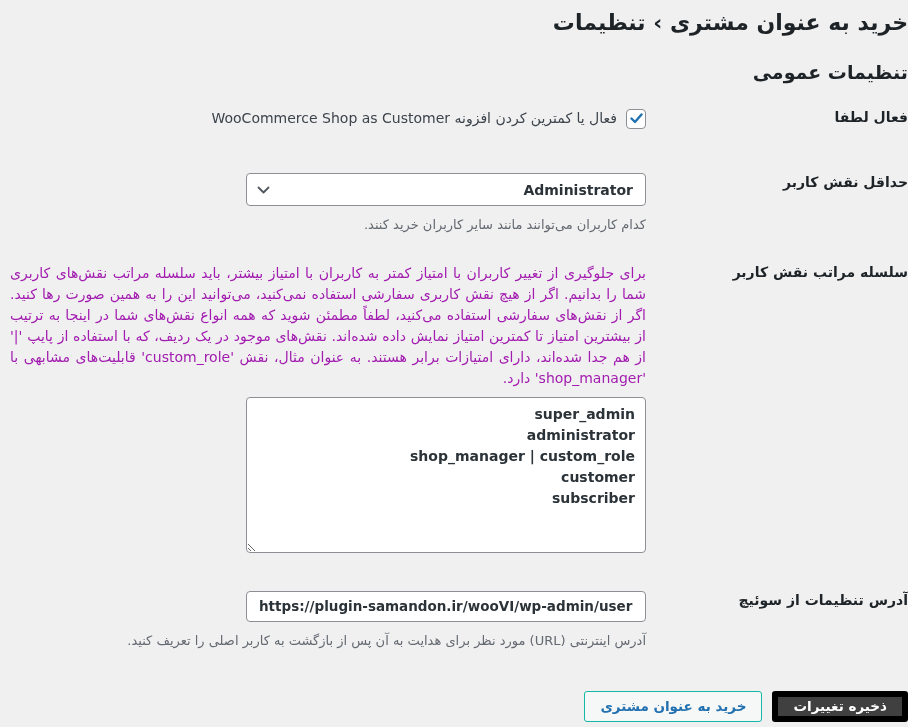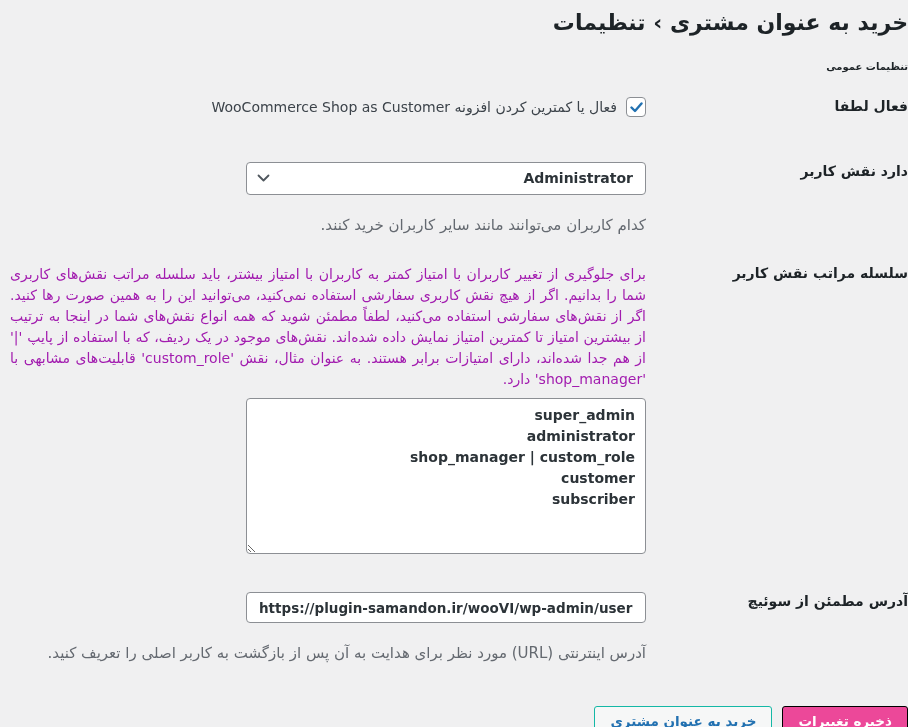--- a/index.html
+++ b/index.html
@@ -16,21 +16,21 @@
   .wrap { padding: 4px 0 0 10px; }
 
   h1.page-title {
     font-size: 22px;
     font-weight: 700;
     color: #1d2327;
     margin: 4px 0 0;
     line-height: 1.4;
   }
   h2.section-title {
-    font-size: 10px;
+    font-size: 19px;
     font-weight: 700;
     color: #1d2327;
     margin: 21px 0 0;
     line-height: 1.3;
   }
 
   table.form-table { border-collapse: collapse; width: 100%; margin-top: 0; }
   table.form-table th {
     width: 252px;
     text-align: right;
@@ -83,23 +83,23 @@
   }
   .select-chevron {
     position: absolute;
     left: 11px; top: 50%;
     transform: translateY(-50%);
     pointer-events: none;
     line-height: 0;
   }
 
   .description {
-    font-size: 15px;
+    font-size: 13px;
     color: #646970;
-    margin-top: 19px;
+    margin-top: 9px;
     line-height: 1.5;
   }
 
   .hierarchy-text {
     font-size: 14px;
     color: #a21caf;
     line-height: 21px;
     text-align: justify;
     margin: 0 0 8px;
   }
@@ -146,22 +146,22 @@
     height: 31px;
     border-radius: 3px;
     font-family: inherit;
     font-size: 13.5px;
     font-weight: 600;
     padding: 0 15px;
     cursor: pointer;
     line-height: 1;
   }
   .btn-primary {
-    background: #ec4899;
-    border: 1px solid #000000;
+    background: #404040;
+    border: 6px solid #000000;
     color: #ffffff;
   }
   .btn-secondary {
     background: #f6f7f7;
     border: 1px solid #14b8a6;
     color: #2271b1;
   }
 </style>
 </head>
 <body>
@@ -182,21 +182,21 @@
             <svg id="check-mark" width="13" height="11" viewBox="0 0 13 11">
               <polyline points="1.5,5.5 5,9 11.5,1.5" fill="none" stroke="#2271b1" stroke-width="2.4" stroke-linecap="round" stroke-linejoin="round"></polyline>
             </svg>
           </span>
           <span>فعال یا کمترین کردن افزونه WooCommerce Shop as Customer</span>
         </div>
       </td>
     </tr>
 
     <tr class="row-role">
-      <th>دارد نقش کاربر</th>
+      <th>حداقل نقش کاربر</th>
       <td>
         <div class="select-wrap">
           <select class="wp-select">
             <option>Administrator</option>
           </select>
           <span class="select-chevron">
             <svg width="13" height="8" viewBox="0 0 13 8">
               <polyline points="1.5,1.5 6.5,6.5 11.5,1.5" fill="none" stroke="#50575e" stroke-width="1.8" stroke-linecap="round" stroke-linejoin="round"></polyline>
             </svg>
           </span>
@@ -211,21 +211,21 @@
         <p class="hierarchy-text">برای جلوگیری از تغییر کاربران با امتیاز کمتر به کاربران با امتیاز بیشتر، باید سلسله مراتب نقش‌های کاربری شما را بدانیم. اگر از هیچ نقش کاربری سفارشی استفاده نمی‌کنید، می‌توانید این را به همین صورت رها کنید. اگر از نقش‌های سفارشی استفاده می‌کنید، لطفاً مطمئن شوید که همه انواع نقش‌های شما در اینجا به ترتیب از بیشترین امتیاز تا کمترین امتیاز نمایش داده شده‌اند. نقش‌های موجود در یک ردیف، که با استفاده از پایپ '|' از هم جدا شده‌اند، دارای امتیازات برابر هستند. به عنوان مثال، نقش 'custom_role' قابلیت‌های مشابهی با 'shop_manager' دارد.</p>
         <textarea class="roles-textarea" spellcheck="false" style="">super_admin
 administrator
 shop_manager | custom_role
 customer
 subscriber</textarea>
       </td>
     </tr>
 
     <tr class="row-url">
-      <th>آدرس مطمئن از سوئیچ</th>
+      <th>آدرس تنظیمات از سوئیچ</th>
       <td>
         <input type="text" class="url-input" value="https://plugin-samandon.ir/wooVI/wp-admin/users.php" style="">
         <div class="description">آدرس اینترنتی (URL) مورد نظر برای هدایت به آن پس از بازگشت به کاربر اصلی را تعریف کنید.</div>
       </td>
     </tr>
 
   </tbody>
     </table>
 
   <div class="submit-row">

